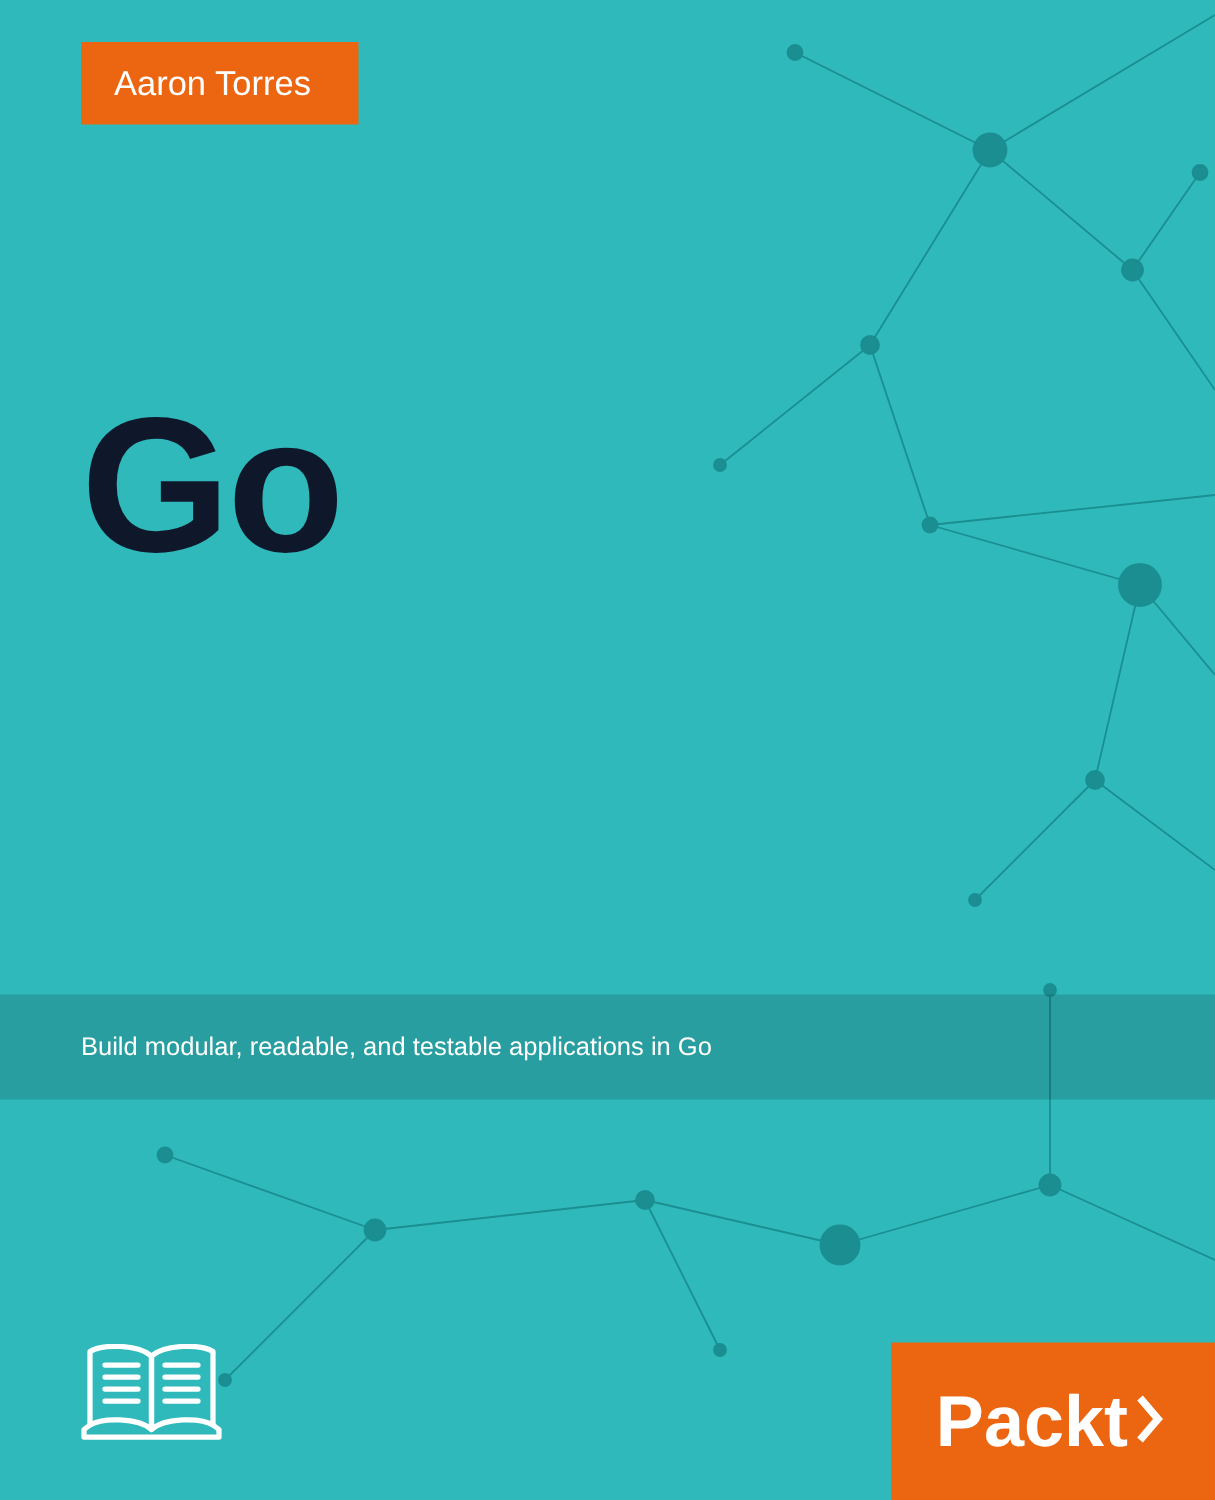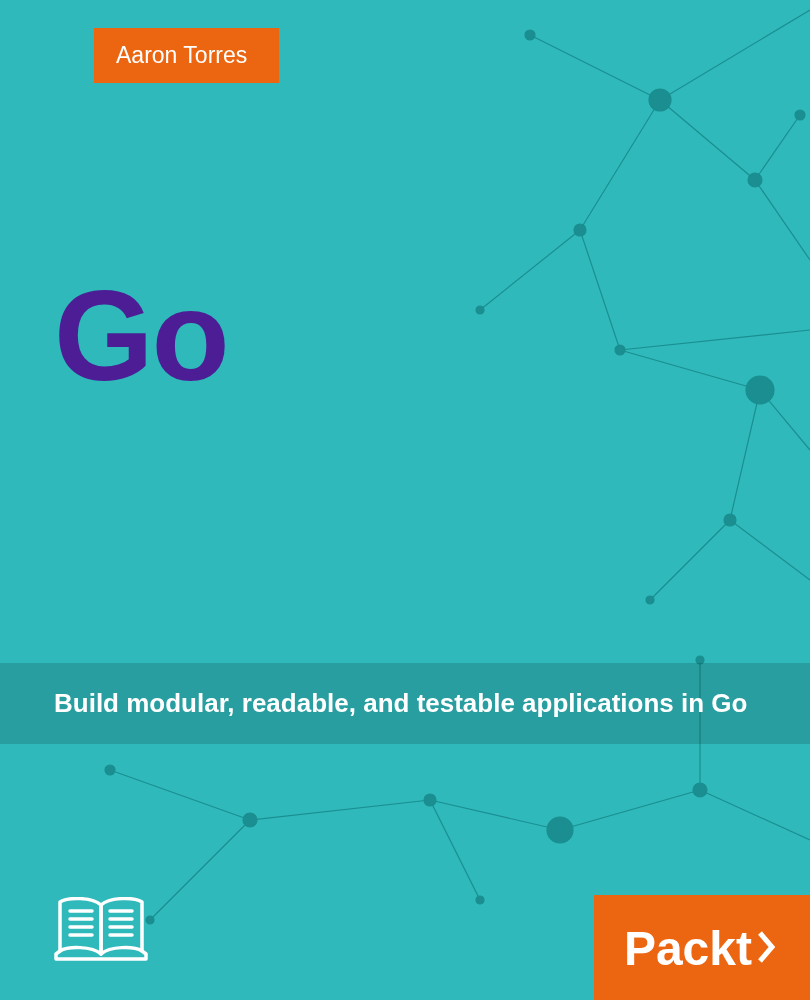--- a/index.html
+++ b/index.html
@@ -30,27 +30,26 @@
     }
     .author-badge {
       position: absolute;
       top: 28px;
       left: 54px;
       background: #ec6611;
       color: #ffffff;
       padding: 14px 32px 14px 22px;
       font-size: 23px;
       font-weight: 500;
-      margin-left: 40px;
     }
     .title-block {
       position: absolute;
-      top: 272px;
+      top: 260px;
       left: 54px;
-      color: #4c1d95;
+      color: #0f172a;
       text-align: center;
     }
     .title-line1 {
       font-size: 128px;
       font-weight: 700;
       line-height: 1;
       letter-spacing: -2px;
     }
     .title-line2 {
       font-size: 130px;
@@ -60,22 +59,22 @@
       margin-top: 8px;
     }
     .subtitle-bar {
       position: absolute;
       top: 663px;
       left: 0;
       right: 0;
       background: rgba(0, 0, 0, 0.14);
       color: #ffffff;
       padding: 25px 54px;
-      font-size: 26px;
-      font-weight: 700;
+      font-size: 17px;
+      font-weight: 400;
     }
     .book-icon {
       position: absolute;
       bottom: 33px;
       left: 54px;
     }
     .publisher-badge {
       position: absolute;
       bottom: 0;
       right: 0;

